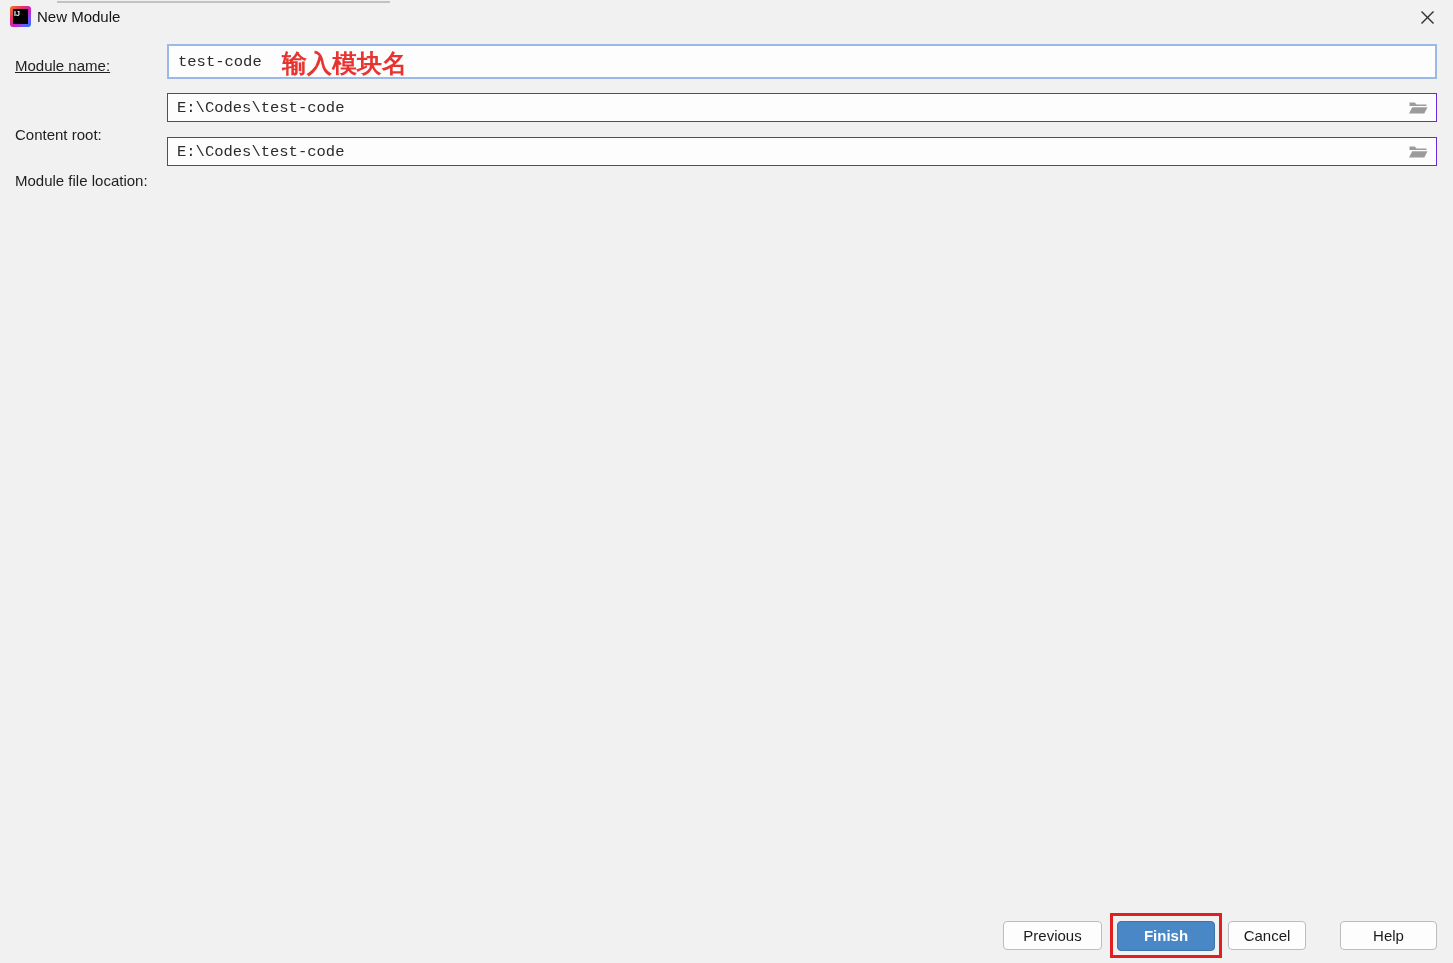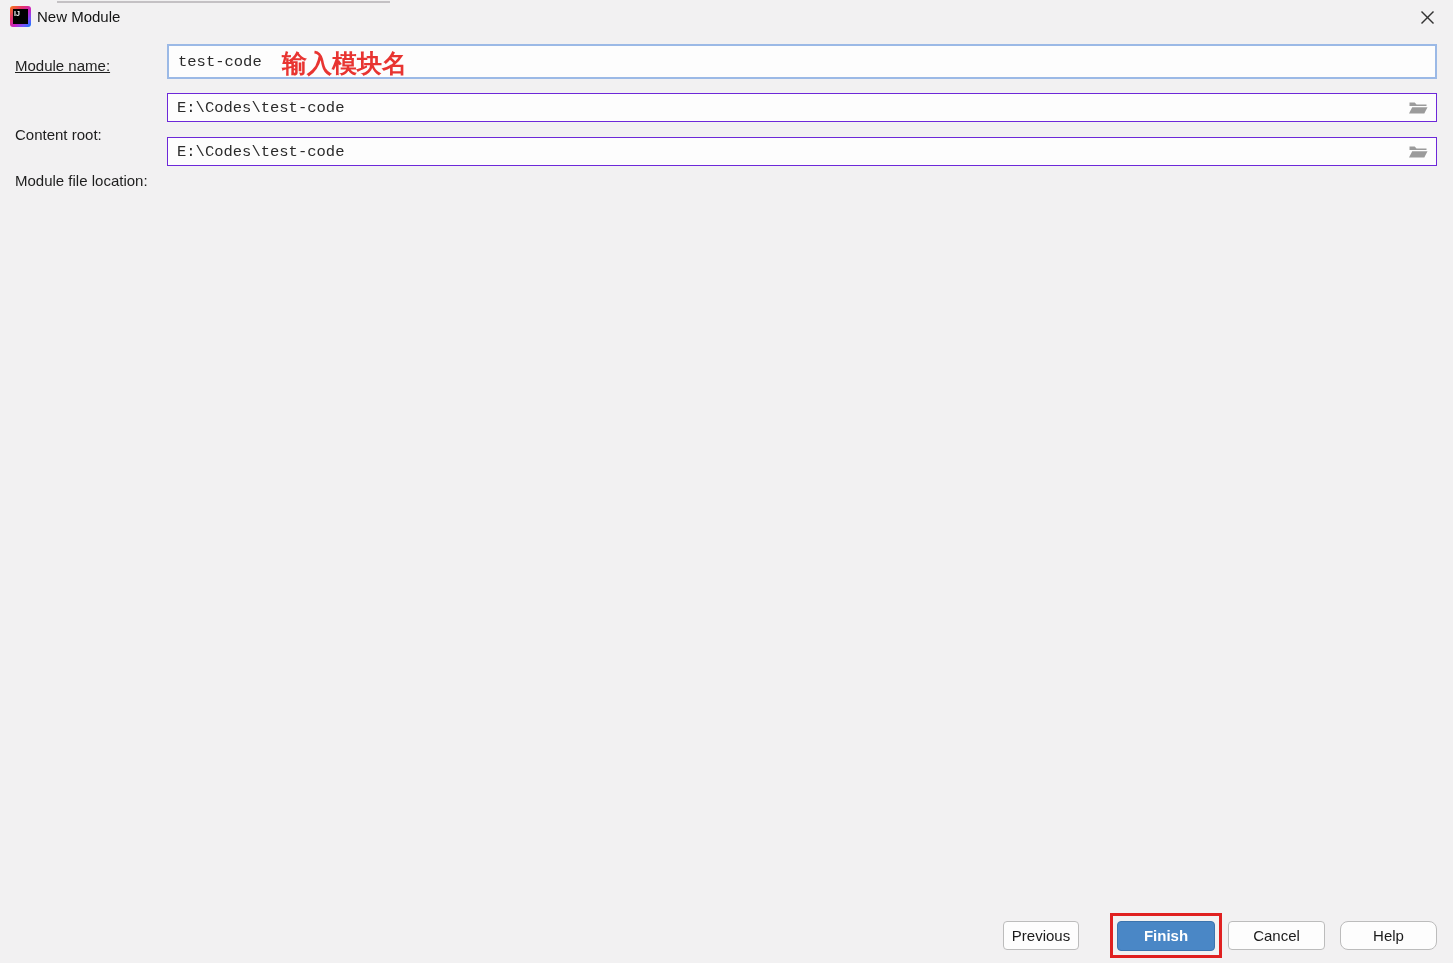--- a/index.html
+++ b/index.html
@@ -128,23 +128,23 @@
     position: absolute;
     height: 29px;
     background: #fdfdfd;
     border: 1px solid #bcbcbc;
     border-radius: 4px;
     font-family: "Liberation Sans", "DejaVu Sans", sans-serif;
     font-size: 15px;
     color: #1b1b1b;
     cursor: pointer;
   }
-  .btn-previous { left: 1003px; top: 921px; width: 76px; }
-  .btn-cancel   { left: 1228px; top: 921px; width: 97px; }
-  .btn-help     { left: 1340px; top: 921px; width: 97px; border-radius: 8px; }
+  .btn-previous { left: 1003px; top: 921px; width: 99px; }
+  .btn-cancel   { left: 1228px; top: 921px; width: 78px; }
+  .btn-help     { left: 1340px; top: 921px; width: 97px; }
 
   .finish-highlight {
     position: absolute;
     left: 1110px; top: 913px;
     width: 112px; height: 45px;
     border: 3px solid #e02020;
     display: flex; align-items: center; justify-content: center;
   }
   .btn-finish {
     position: static;

